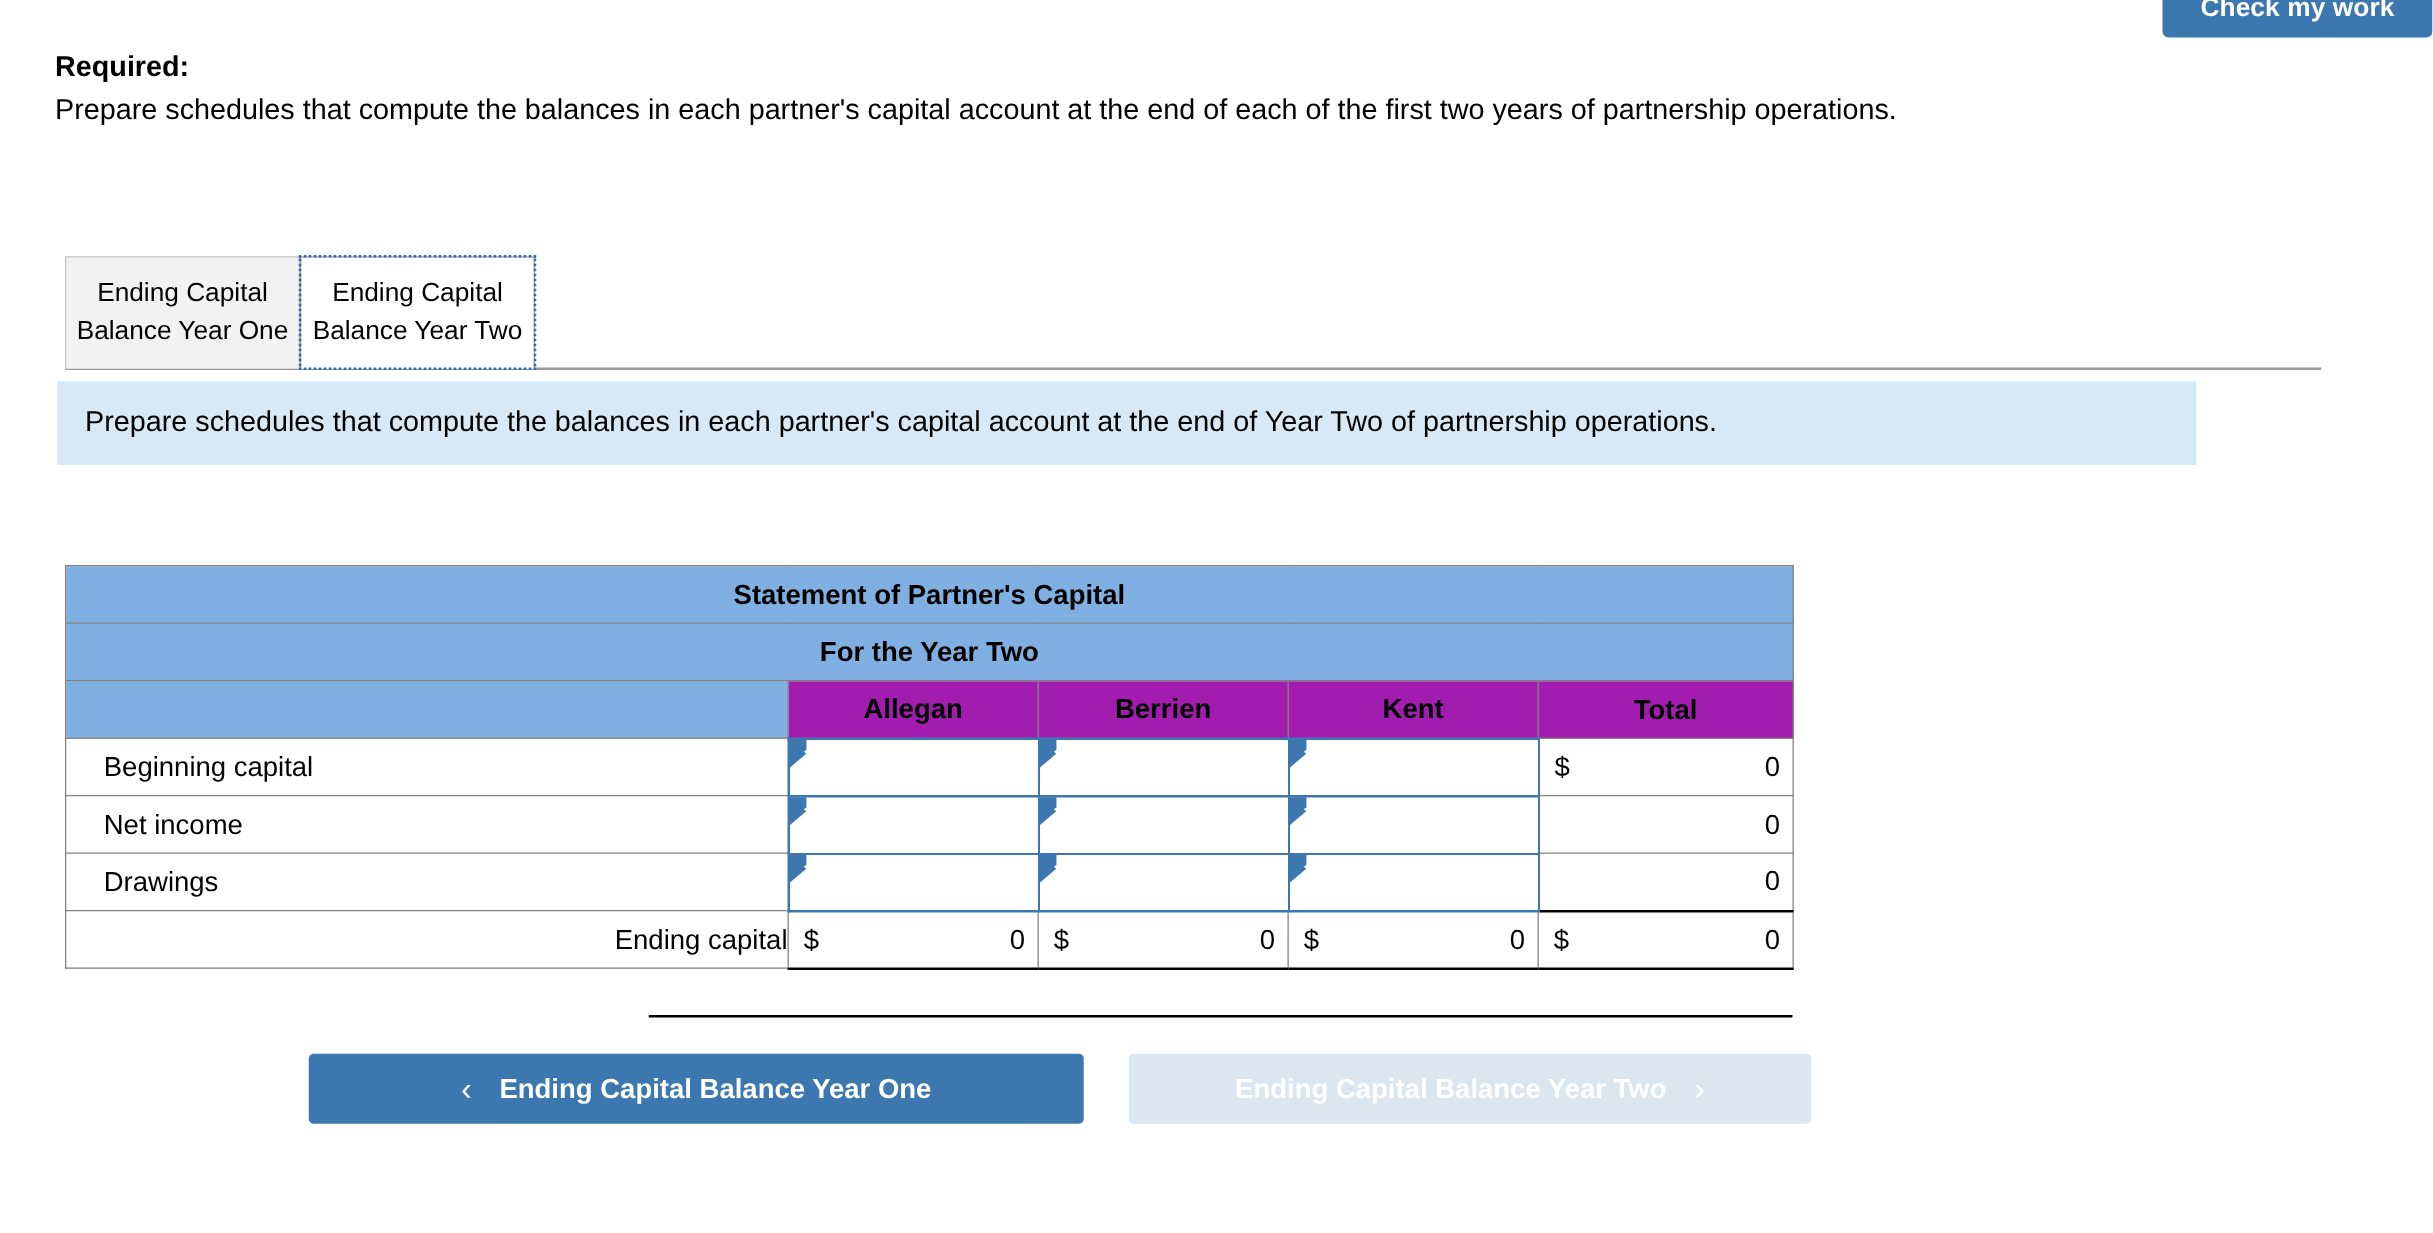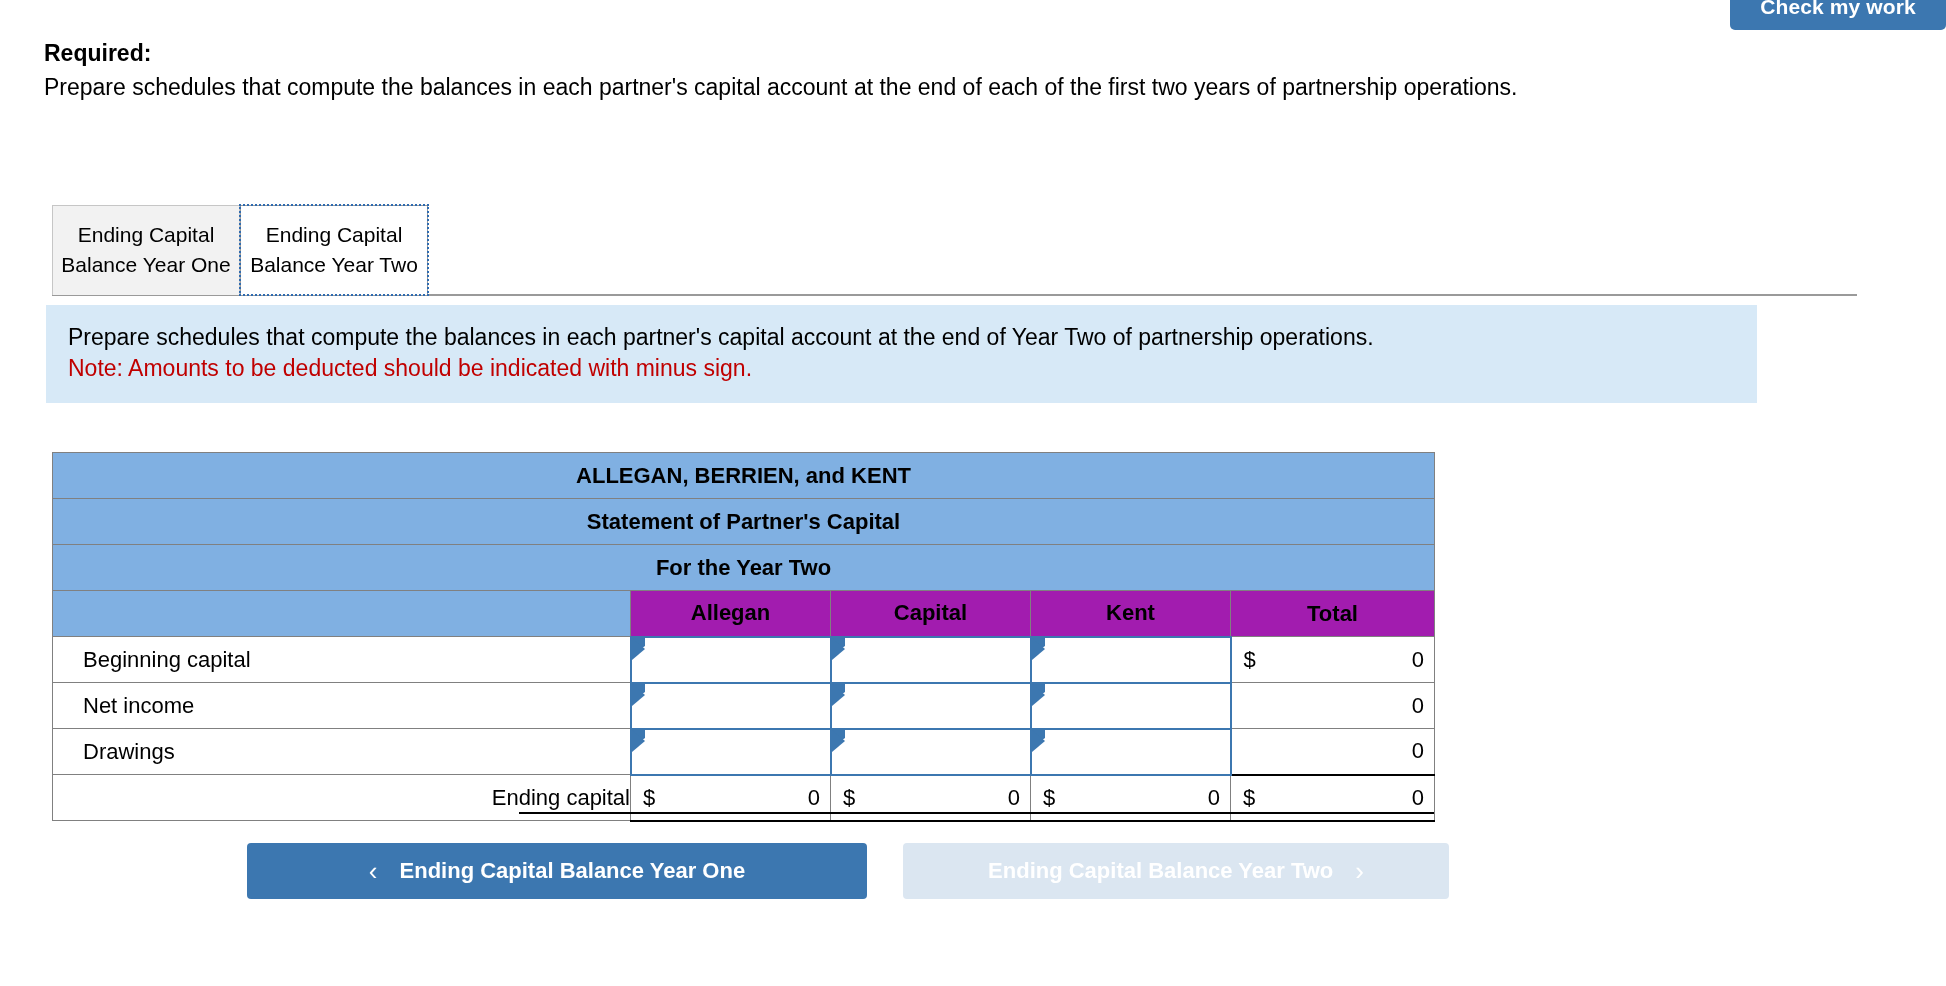--- a/index.html
+++ b/index.html
@@ -297,45 +297,41 @@
     </div>
     <div class="tab active">
       <span>Ending Capital Balance Year Two</span>
     </div>
   </div>
   <div class="tabs-underline"></div>
 </div>
 
 <div class="instruction-panel">
   <p class="instruction-text">Prepare schedules that compute the balances in each partner's capital account at the end of Year Two of partnership operations.</p>
-  <p class="instruction-note">Note: Amounts to be deducted should be indicated with minus sign.</p>
 </div>
 
 <table class="sheet">
   <colgroup>
     <col style="width:578px">
     <col style="width:200px">
     <col style="width:200px">
     <col style="width:200px">
     <col style="width:204px">
   </colgroup>
   <tbody>
     <tr>
-      <td class="hdr" colspan="5">ALLEGAN, BERRIEN, and KENT</td>
-    </tr>
-    <tr>
       <td class="hdr" colspan="5">Statement of Partner's Capital</td>
     </tr>
     <tr>
       <td class="hdr" colspan="5">For the Year Two</td>
     </tr>
     <tr>
       <td class="blank-hdr"></td>
       <td class="colhdr">Allegan</td>
-      <td class="colhdr">Capital</td>
+      <td class="colhdr">Berrien</td>
       <td class="colhdr">Kent</td>
       <td class="colhdr">Total</td>
     </tr>
 
     <tr>
       <td class="row-label">Beginning capital</td>
       <td class="input-cell">
           <span class="flag"></span>
         </td>
       <td class="input-cell">

